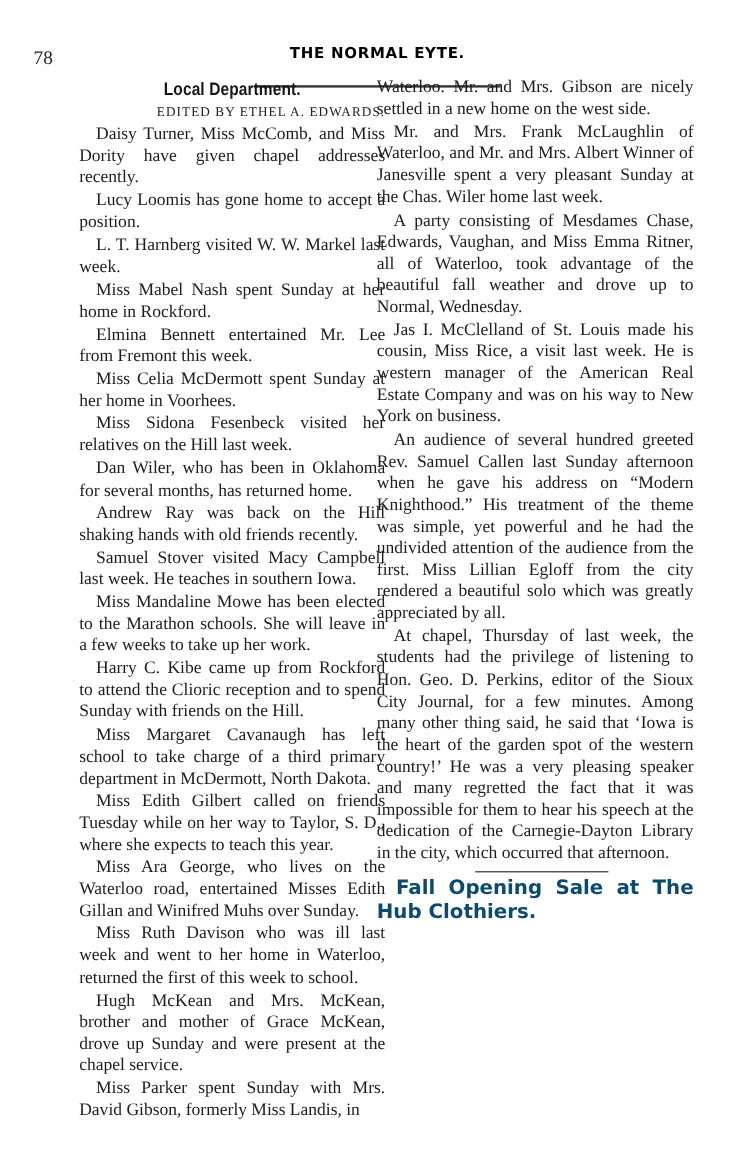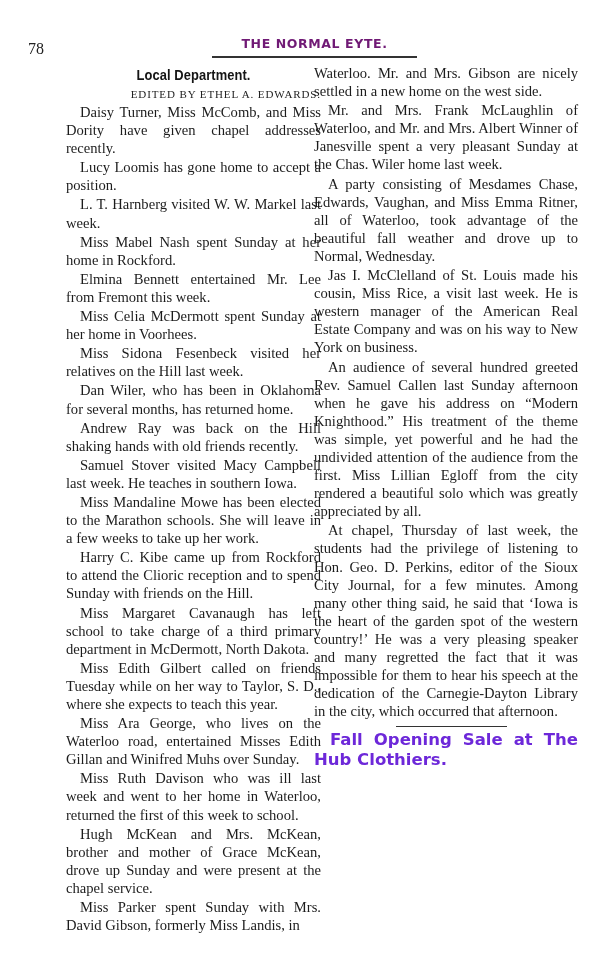--- a/index.html
+++ b/index.html
@@ -26,22 +26,22 @@
     .running-head {
       position: absolute;
       left: 212px;
       top: 36px;
       width: 205px;
       text-align: center;
       font-family: "DejaVu Sans", "Liberation Sans", sans-serif;
       font-weight: bold;
       font-size: 12.5px;
       letter-spacing: 0.6px;
-      color: #701a75;
-      padding-bottom: 5px;
+      color: #000000;
+      padding-bottom: 20px;
       border-bottom: 2px solid #333;
     }
     .column {
       position: absolute;
       top: 64px;
       font-family: "Liberation Serif", serif;
       font-size: 14.6px;
       line-height: 18.1px;
       text-align: justify;
       color: #1c1c1c;
@@ -89,21 +89,21 @@
       margin: 6px 0 3px 82px;
     }
     .ad-headline {
       font-family: "DejaVu Sans", "Liberation Sans", sans-serif;
       font-weight: bold;
       font-size: 16.5px;
       line-height: 20px;
       text-indent: 16px;
       text-align: justify;
       text-align-last: left;
-      color: #6d28d9;
+      color: #0c4a6e;
       margin: 0;
     }
   </style>
 </head>
 <body>
 
 <div class="page-number">78</div>
 <div class="running-head">THE NORMAL EYTE.</div>
 
 <div class="column col-left">

